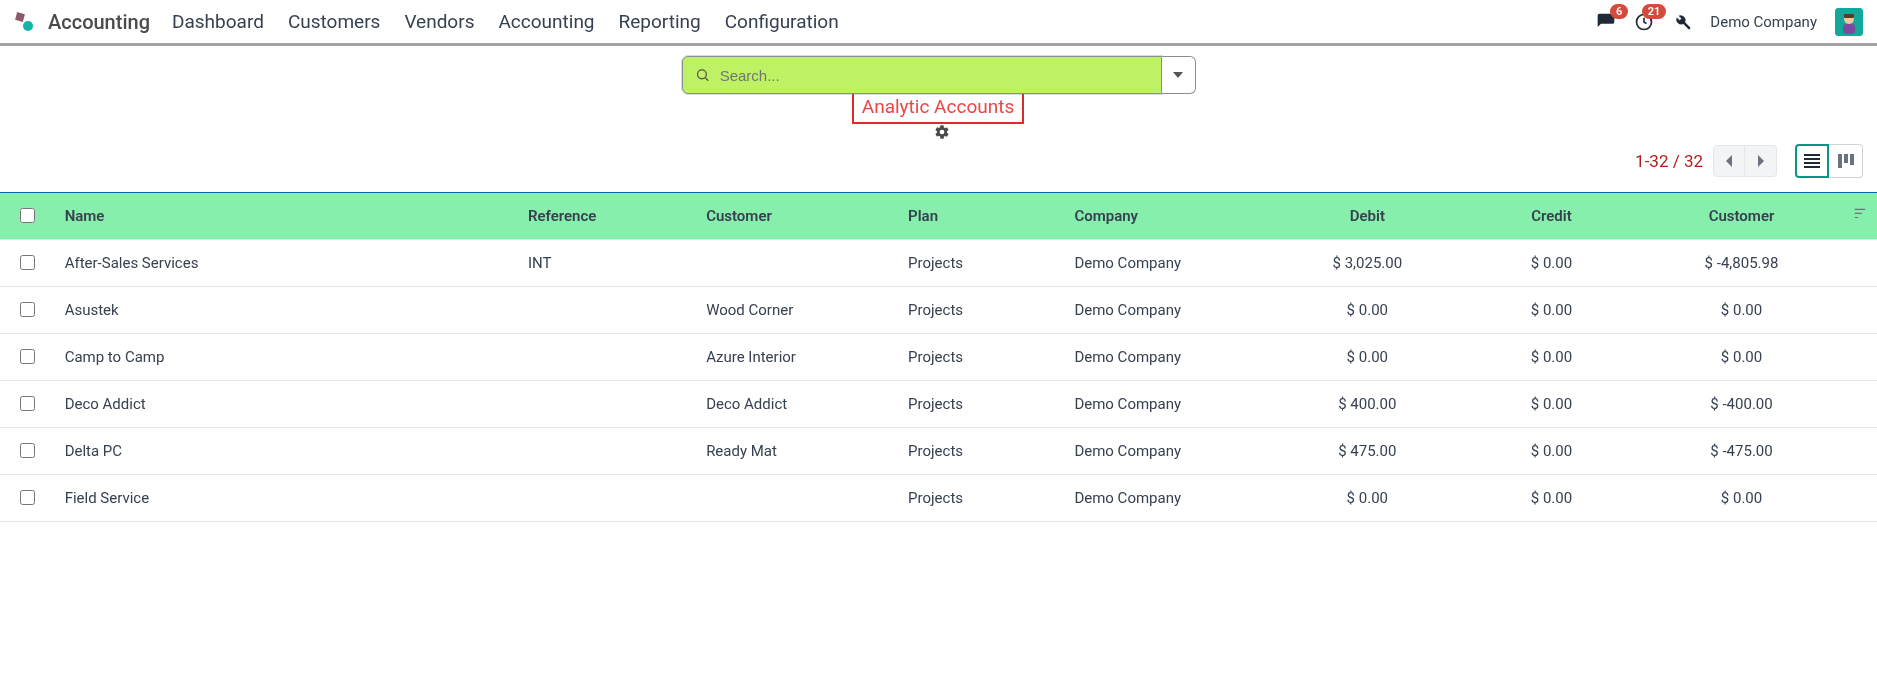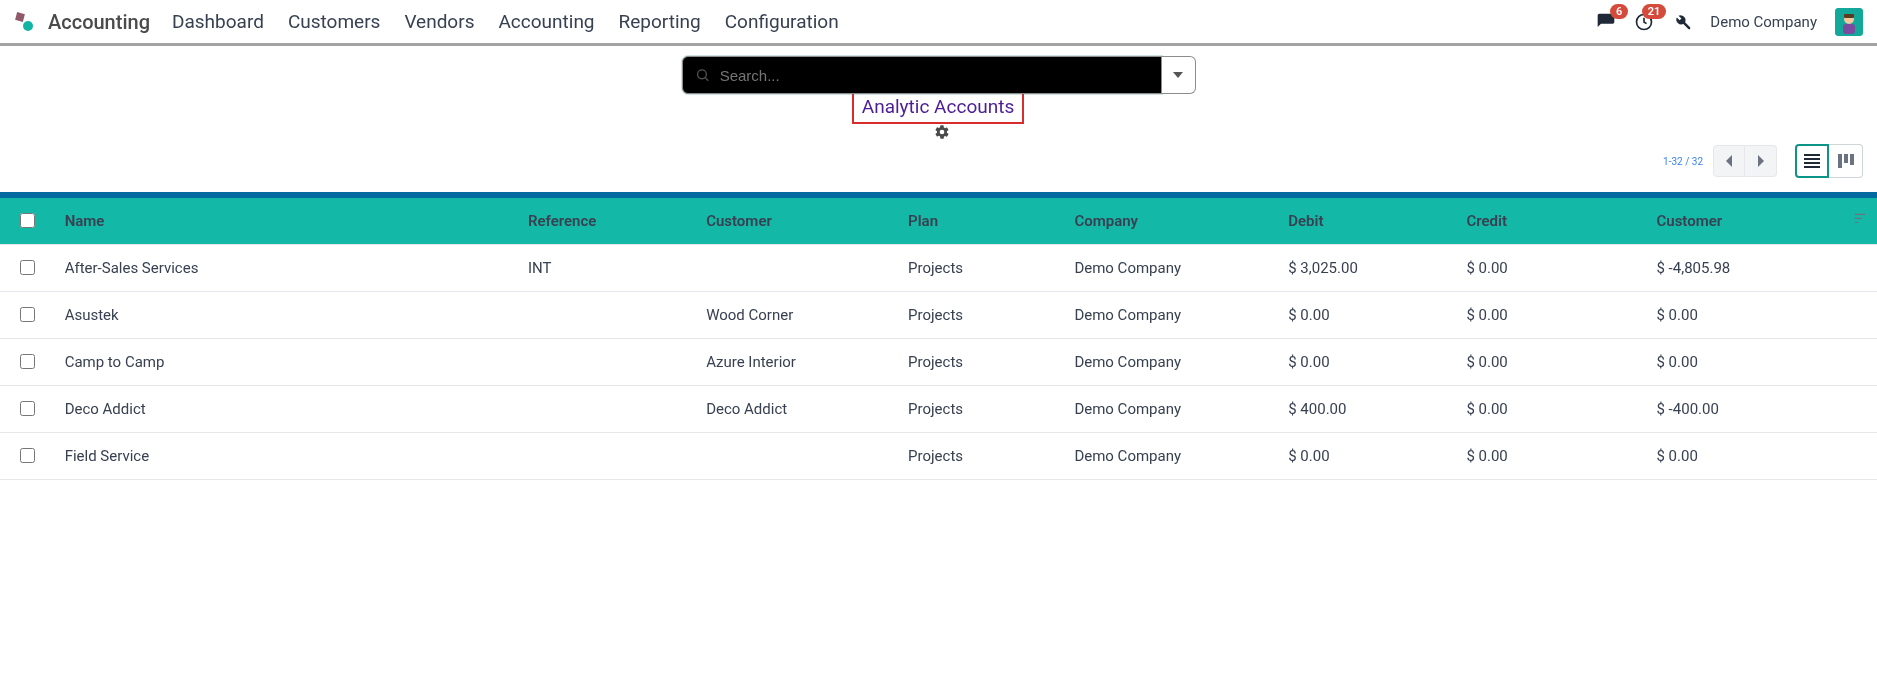--- a/index.html
+++ b/index.html
@@ -17,45 +17,45 @@
   .badge-wrap { position:relative; display:flex; align-items:center; }
   .badge { position:absolute; top:-8px; right:-12px; background:#d44b3c; color:#fff; border-radius:10px; font-size:11px; padding:1px 6px; font-weight:600; }
   .company-name { font-size:15px; color:#374151; }
   .avatar { width:28px; height:28px; background:#15a89a; border-radius:4px; display:flex; align-items:center; justify-content:center; overflow:hidden;}
   .icon-btn svg { display:block; }
 
   
   .control-panel { display:flex; align-items:center; padding:10px 14px 14px 14px; position:relative;flex-direction:column; }
   .new-btn { background:#71465a; color:#fff; border:none; padding:8px 14px; font-size:15px; font-weight:500; border-radius:4px 0 0 4px; margin-right:0; cursor:pointer; }
   .breadcrumb-box { border:2px solid #d92d2d; padding:4px 8px; margin-left:-1px; }
-  .breadcrumb-title { font-size:19px; color:#4c1d95; }
+  .breadcrumb-title { font-size:19px; color:#ef4444; }
   .gear { margin-left:6px; color:#4b4b4b; }
 
   .search-wrapper { position:absolute; left:50%; transform:translateX(-50%); display:flex; }
-  .search-box { display:flex; align-items:center; width:480px; height:38px; border:1px solid #8d8d8d; border-radius:6px 0 0 6px; padding:0 12px; background:#000000; outline:1px solid #0d6e6e33; }
+  .search-box { display:flex; align-items:center; width:480px; height:38px; border:1px solid #8d8d8d; border-radius:6px 0 0 6px; padding:0 12px; background:#bef264; outline:1px solid #0d6e6e33; }
   .search-box input { border:none; outline:none; font-size:15px; width:100%; color:#6b7280; background:transparent; }
   .search-caret { width:34px; border:1px solid #8d8d8d; border-left:none; border-radius:0 6px 6px 0; display:flex; align-items:center; justify-content:center; cursor:pointer; background:#fff; }
 
   .cp-right { margin-left:auto; display:flex; align-items:center; gap:10px; }
-  .pager-text { font-size:10px; color:#3b82f6; }
+  .pager-text { font-size:17px; color:#b91c1c; }
   .pager-btns { display:flex; }
   .pager-btns button { width:32px; height:32px; border:1px solid #e5e7eb; background:#f3f4f6; color:#6b7280; display:flex; align-items:center; justify-content:center; cursor:pointer;}
   .pager-btns button:first-child { border-radius:4px 0 0 4px; }
   .pager-btns button:last-child { border-radius:0 4px 4px 0; border-left:none;}
   .view-switch { display:flex; margin-left:8px; }
   .view-switch button { width:34px; height:34px; border:1px solid #cfd4d9; background:#fff; display:flex; align-items:center; justify-content:center; cursor:pointer;}
   .view-switch button.active { border:2px solid #0d9488; }
   .view-switch button:first-child { border-radius:4px 0 0 4px;}
   .view-switch button:last-child { border-radius:0 4px 4px 0; border-left:none;}
 
   
   table { width:100%; border-collapse:collapse; }
-  thead th { text-align:left; font-weight:600; font-size:15px; color:#374151; padding:12px 10px; background:#14b8a6; border-top:6px solid #0369a1; border-bottom:1px solid #e5e7eb; }
+  thead th { text-align:left; font-weight:600; font-size:15px; color:#374151; padding:12px 10px; background:#86efac; border-top:1px solid #0369a1; border-bottom:1px solid #e5e7eb; }
   tbody td { font-size:15px; color:#374151; padding:12px 10px; border-bottom:1px solid #e5e7eb; }
-  .num { text-align:left; }
+  .num { text-align:center; }
   .chk-cell { width:46px; text-align:center; }
   input[type="checkbox"] { width:15px; height:15px; border:1px solid #9ca3af; }
   .col-name   { width:390px; }
   .col-ref    { width:150px; }
   .col-cust   { width:170px; }
   .col-plan   { width:140px; }
   .col-comp   { width:180px; }
   .col-debit  { width:150px; }
   .col-credit { width:160px; }
   .col-bal    { width:160px; }
@@ -238,20 +238,32 @@
         <td class="col-cust">Deco Addict</td>
         <td class="col-plan">Projects</td>
         <td class="col-comp">Demo Company</td>
         <td class="col-debit num">$ 400.00</td>
         <td class="col-credit num">$ 0.00</td>
         <td class="col-bal num">$ -400.00</td>
         <td class="col-opt"></td>
       </tr>
       <tr>
         <td class="chk-cell"><input type="checkbox" style=""></td>
+        <td class="col-name">Delta PC</td>
+        <td class="col-ref"></td>
+        <td class="col-cust">Ready Mat</td>
+        <td class="col-plan">Projects</td>
+        <td class="col-comp">Demo Company</td>
+        <td class="col-debit num">$ 475.00</td>
+        <td class="col-credit num">$ 0.00</td>
+        <td class="col-bal num">$ -475.00</td>
+        <td class="col-opt"></td>
+      </tr>
+      <tr>
+        <td class="chk-cell"><input type="checkbox" style=""></td>
         <td class="col-name">Field Service</td>
         <td class="col-ref"></td>
         <td class="col-cust"></td>
         <td class="col-plan">Projects</td>
         <td class="col-comp">Demo Company</td>
         <td class="col-debit num">$ 0.00</td>
         <td class="col-credit num">$ 0.00</td>
         <td class="col-bal num">$ 0.00</td>
         <td class="col-opt"></td>
       </tr>

